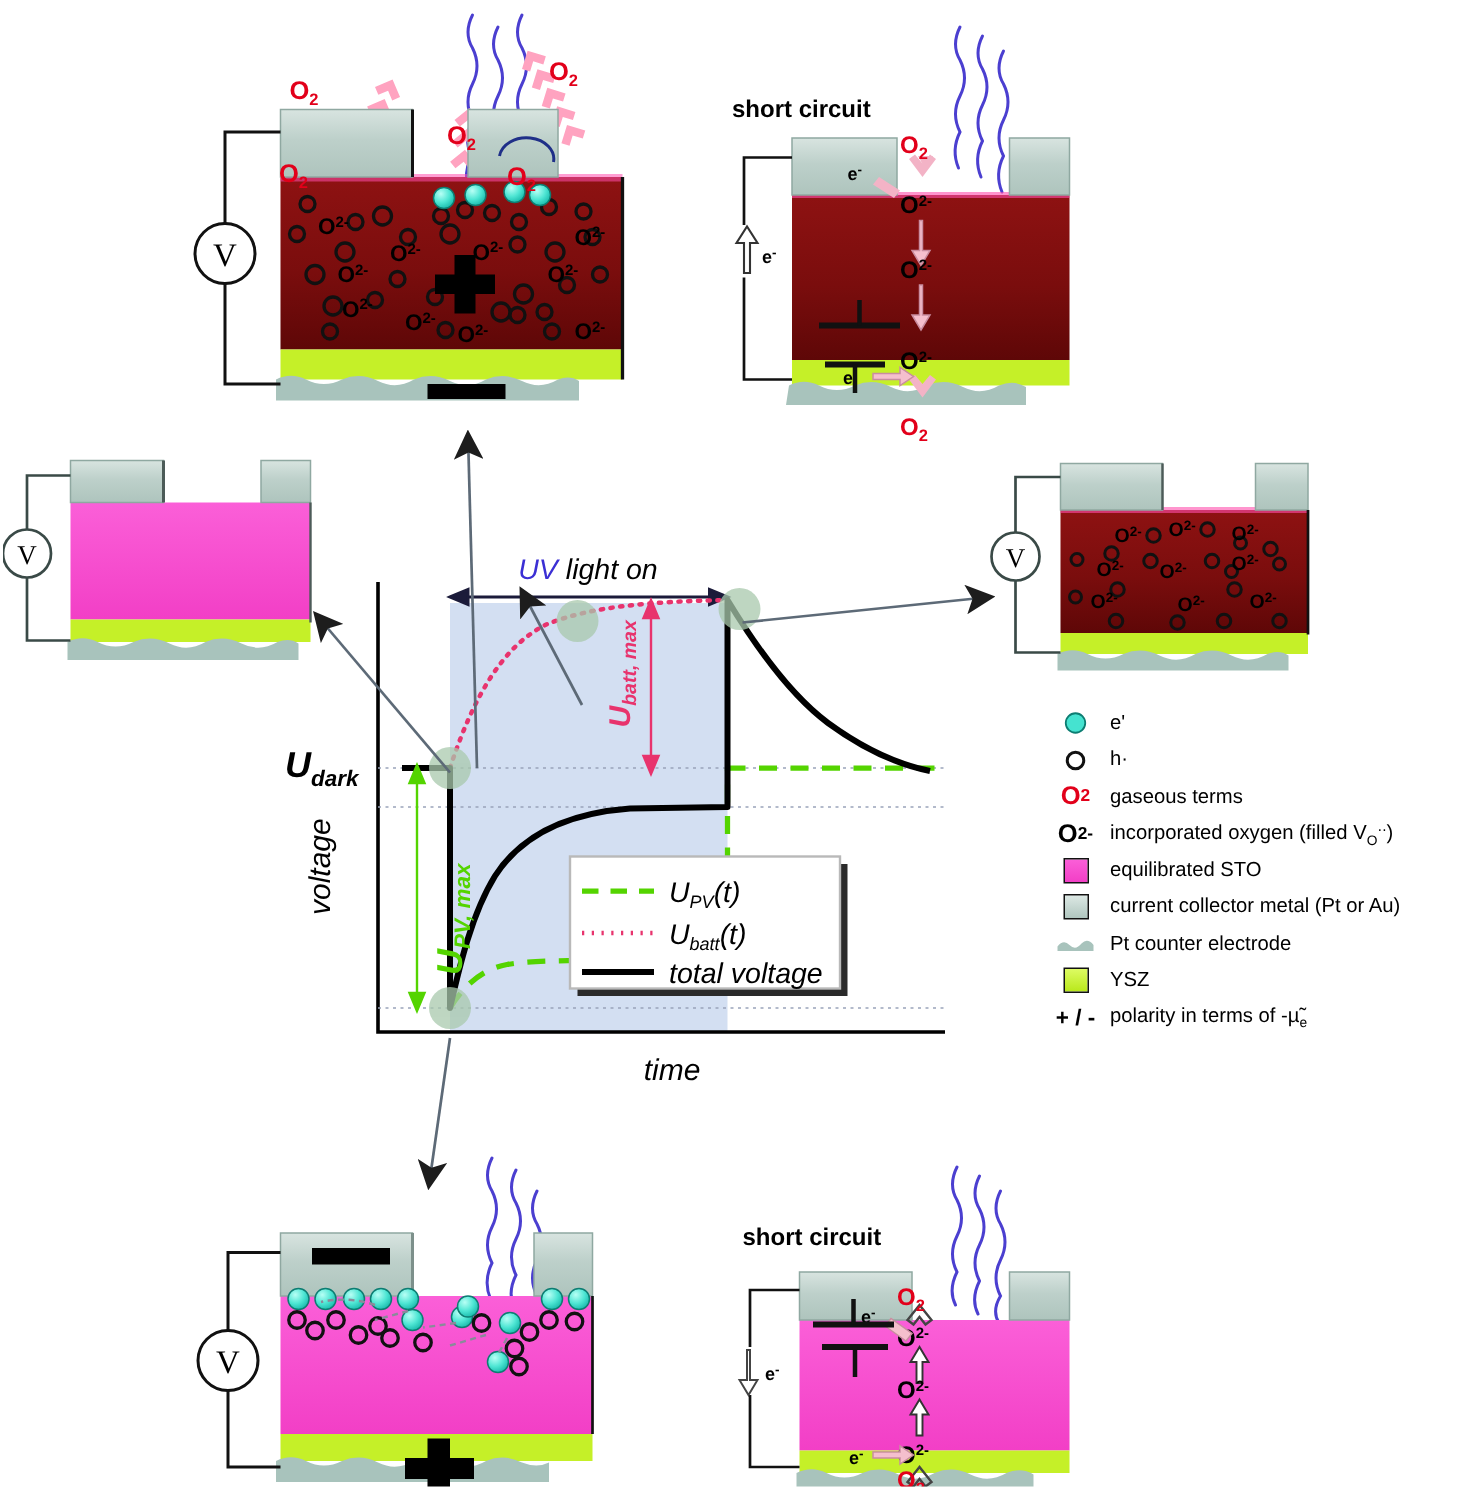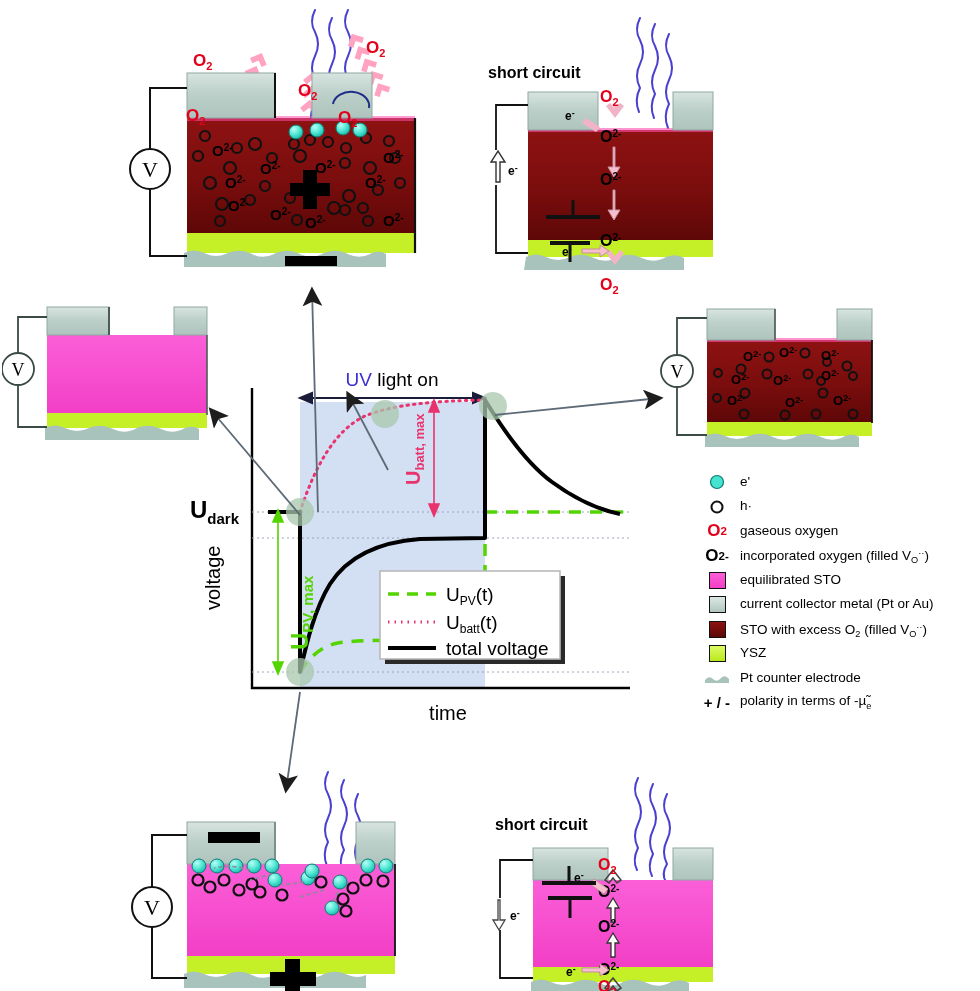--- a/index.html
+++ b/index.html
@@ -413,21 +413,21 @@
 
     <g stroke="#111" fill="none">
       <line x1="72" y1="113" x2="126" y2="113" stroke-width="4"></line>
       <line x1="99" y1="96" x2="99" y2="113" stroke-width="3"></line>
       <line x1="78" y1="128" x2="122" y2="128" stroke-width="4"></line>
       <line x1="100" y1="128" x2="100" y2="148" stroke-width="3"></line>
     </g>
   </svg>
 </div>
 
-<div class="abs" style="left:180px;top:370px;width:500px;height:360px;">
+<div class="abs" style="left:180px;top:370px;width:500px;height:360px;font-style:italic;">
   <svg width="500" height="360" viewBox="0 0 500 360">
 
     <rect x="120" y="32" width="185" height="286" fill="#d3dff2"></rect>
 
     <g stroke="#000" stroke-width="2.4" fill="none">
       <path d="M72 18 L72 318 L450 318"></path>
     </g>
 
     <g stroke="#9aa4bb" stroke-width="1" stroke-dasharray="2 3">
       <line x1="72" y1="142" x2="450" y2="142"></line>
@@ -523,21 +523,21 @@
     <span class="leg-sym">
       <svg width="16" height="16">
           <circle cx="8" cy="8" r="5.5" fill="none" stroke="#111" stroke-width="2"></circle>
         </svg>
     </span>
     <span class="leg-txt">h·</span>
   </div>
 
   <div class="leg-row">
     <span class="leg-sym o2red" style="font-size:17px;">O<sub>2</sub></span>
-    <span class="leg-txt">gaseous oxygen</span>
+    <span class="leg-txt">gaseous terms</span>
   </div>
 
   <div class="leg-row">
     <span class="leg-sym ochar" style="font-size:17px;">O<sup>2-</sup></span>
     <span class="leg-txt">incorporated oxygen (filled V<sub>O</sub><sup>‥</sup>)</span>
   </div>
 
   <div class="leg-row">
     <span class="leg-sym">
       <span class="sw" style="background:linear-gradient(#fb5fd8,#f23fc6);"></span>
@@ -545,41 +545,35 @@
     <span class="leg-txt">equilibrated STO</span>
   </div>
 
   <div class="leg-row">
     <span class="leg-sym">
       <span class="sw" style="background:linear-gradient(#dce8e4,#b0c6bf);"></span>
     </span>
     <span class="leg-txt">current collector metal (Pt or Au)</span>
   </div>
 
-  <div class="leg-row">
-    <span class="leg-sym">
-      <span class="sw" style="background:linear-gradient(#8e1212,#5c0707);"></span>
-    </span>
-    <span class="leg-txt">STO with excess O<sub>2</sub> (filled V<sub>O</sub><sup>‥</sup>)</span>
-  </div>
-
-  <div class="leg-row">
-    <span class="leg-sym">
-      <span class="sw" style="background:linear-gradient(#ddfb63,#b9e81b);"></span>
-    </span>
-    <span class="leg-txt">YSZ</span>
-  </div>
 
   <div class="leg-row">
     <span class="leg-sym">
       <svg width="26" height="12">
           <path d="M1 8 q4 -5 8 -1 q4 4 8 -1 q4 -4 8 1 l0 4 l-24 0z" fill="#a8c3bc"></path>
         </svg>
     </span>
     <span class="leg-txt">Pt counter electrode</span>
   </div>
 
   <div class="leg-row">
+    <span class="leg-sym">
+      <span class="sw" style="background:linear-gradient(#ddfb63,#b9e81b);"></span>
+    </span>
+    <span class="leg-txt">YSZ</span>
+  </div>
+
+  <div class="leg-row">
     <span class="leg-sym" style="font-size:15px;font-weight:bold;">+ / -</span>
     <span class="leg-txt">polarity in terms of -µ̃<sub>e</sub></span>
   </div>
 
 </div>
 
 </body></html>

